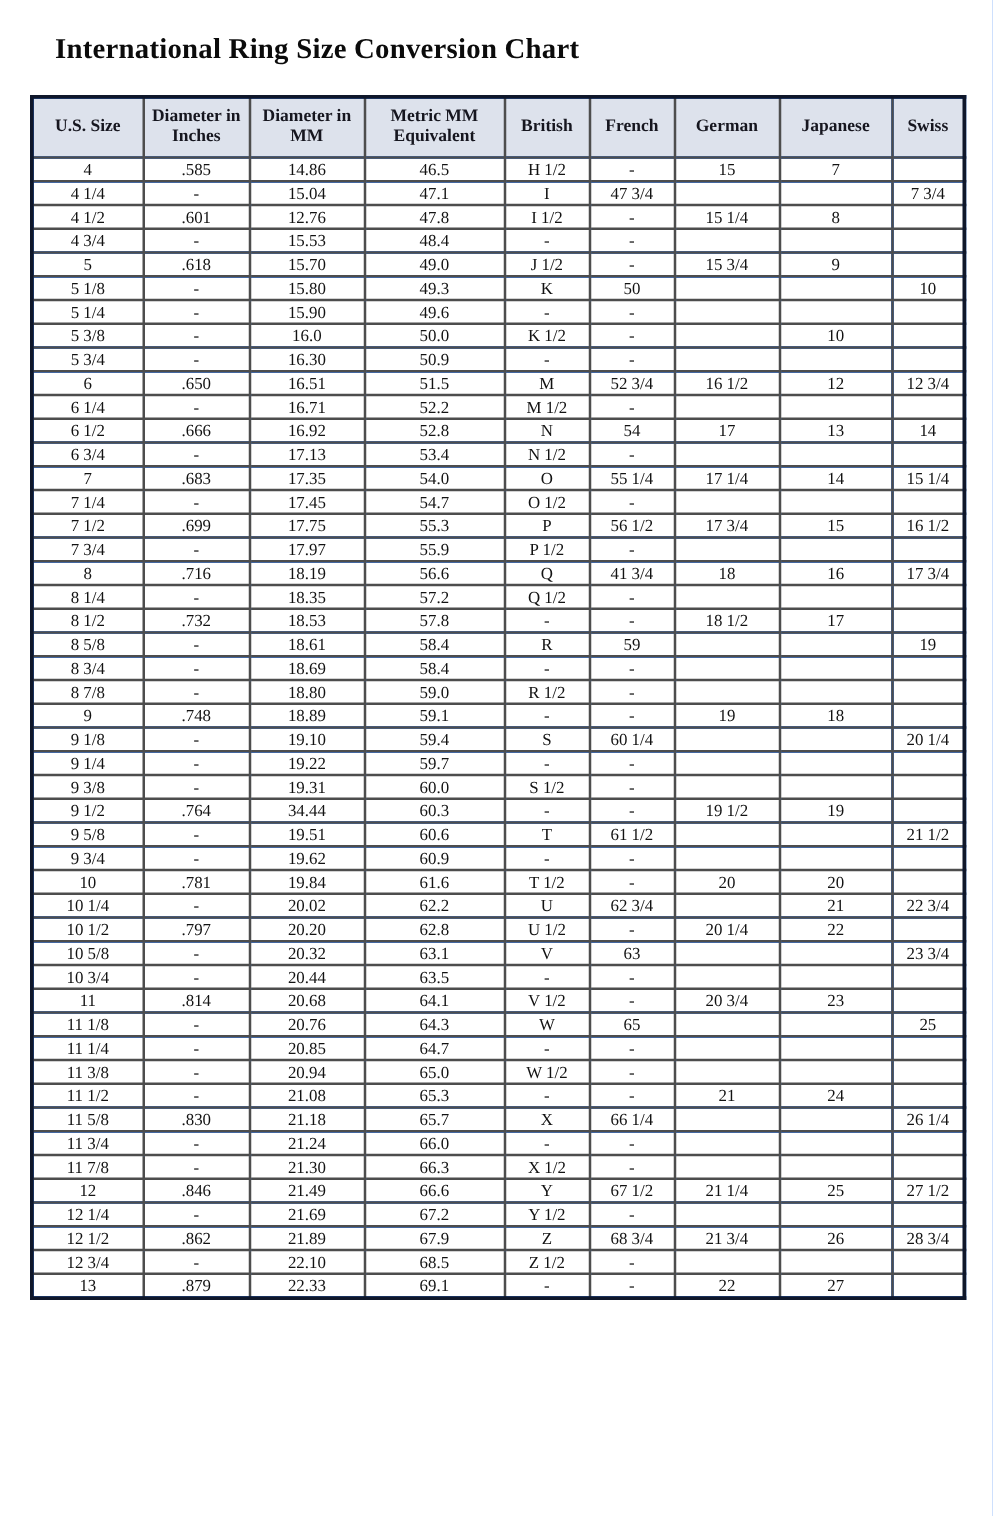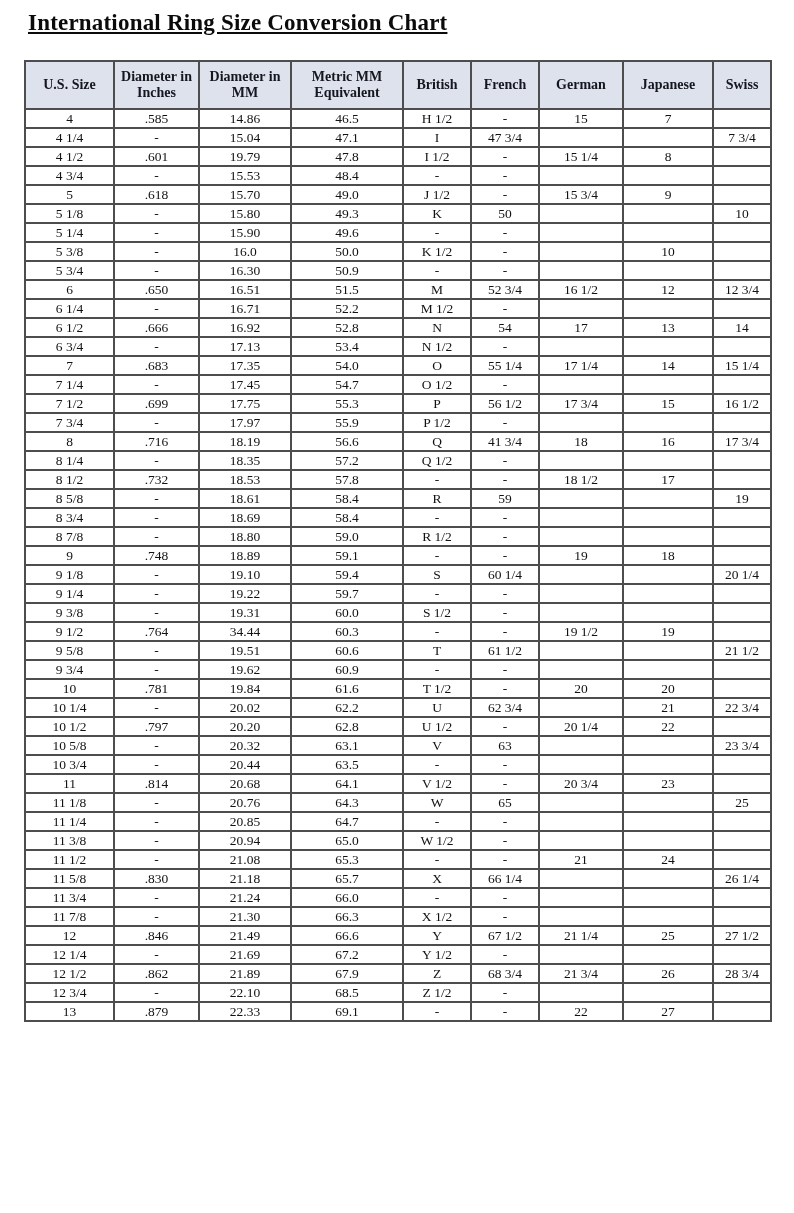--- a/index.html
+++ b/index.html
@@ -6,34 +6,33 @@
   body{
     width:794px;height:1213px;
     font-family:"Liberation Serif","DejaVu Serif",serif;
     color:#121212;
     position:relative;
   }
   .page-title{
     font-size:23px;
     font-weight:bold;
     color:#0b0b0b;
-    margin:0;
+    margin:16px;
     position:absolute;
     left:28px;top:10px;
     letter-spacing:0.2px;
-    text-decoration:underline;
   }
   table.ring-table{
     position:absolute;
-    left:24px;top:60px;
+    left:24px;top:76px;
     width:746px;
     border-collapse:collapse;
     table-layout:fixed;
     background:#3b82f6;
-    border:1px solid #0f172a;
+    border:3px solid #0f172a;
   }
   table.ring-table th, table.ring-table td{
     border:2px solid #4d4d4d;
     text-align:center;
     vertical-align:middle;
     overflow:hidden;
     white-space:normal;
   }
   table.ring-table th{
     background:#dde2ec;
@@ -111,21 +110,21 @@
         <td>47.1</td>
         <td>I</td>
         <td>47 3/4</td>
         <td></td>
         <td></td>
         <td>7 3/4</td>
       </tr>
       <tr>
         <td>4 1/2</td>
         <td>.601</td>
-        <td>19.79</td>
+        <td>12.76</td>
         <td>47.8</td>
         <td>I 1/2</td>
         <td>-</td>
         <td>15 1/4</td>
         <td>8</td>
         <td></td>
       </tr>
       <tr>
         <td>4 3/4</td>
         <td>-</td>

